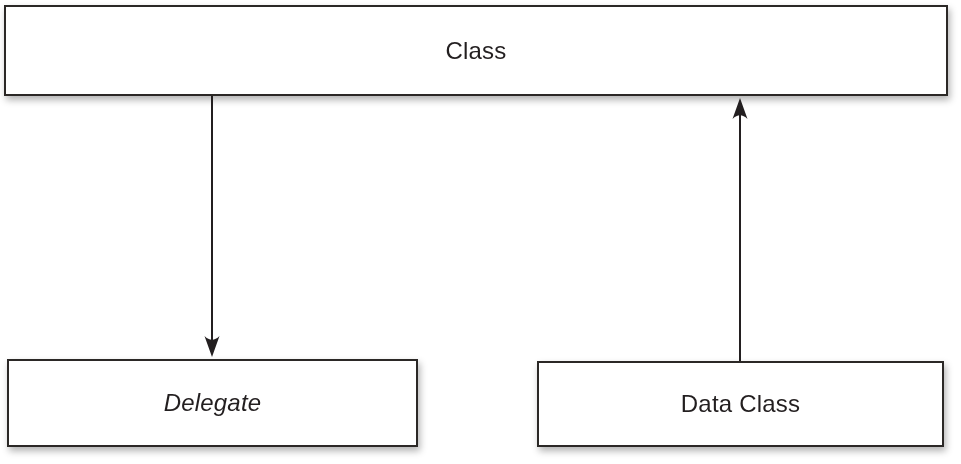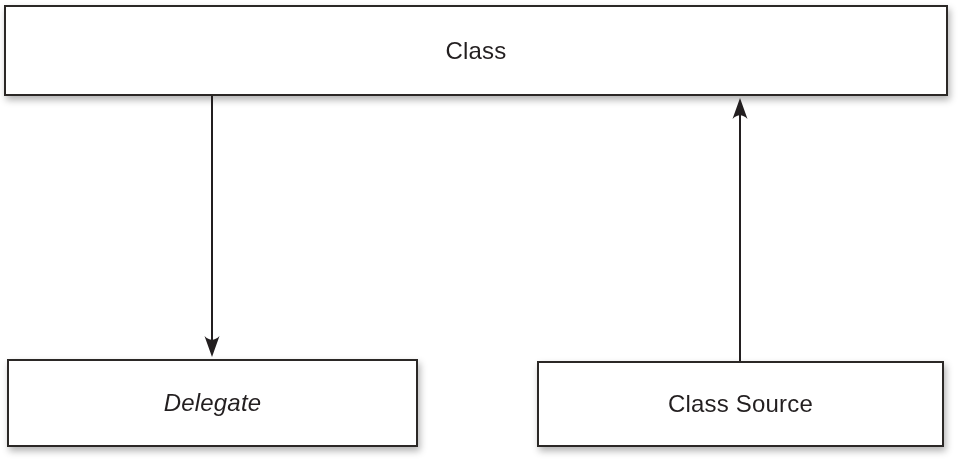--- a/index.html
+++ b/index.html
@@ -66,21 +66,21 @@
 
   <div class="node node-class">
     <span class="label">Class</span>
   </div>
 
   <div class="node node-delegate">
     <span class="label">Delegate</span>
   </div>
 
   <div class="node node-datasource">
-    <span class="label">Class Source</span>
+    <span class="label">Data Class</span>
   </div>
 
   <svg class="edges" width="961" height="464" viewBox="0 0 961 464" xmlns="http://www.w3.org/2000/svg">
 
     <g>
       <line x1="212" y1="96" x2="212" y2="345" stroke="#231f20" stroke-width="2"></line>
       <path d="M 212 357 L 204.5 336 Q 212 343.5 219.5 336 Z" fill="#231f20"></path>
     </g>
 
     <g>

